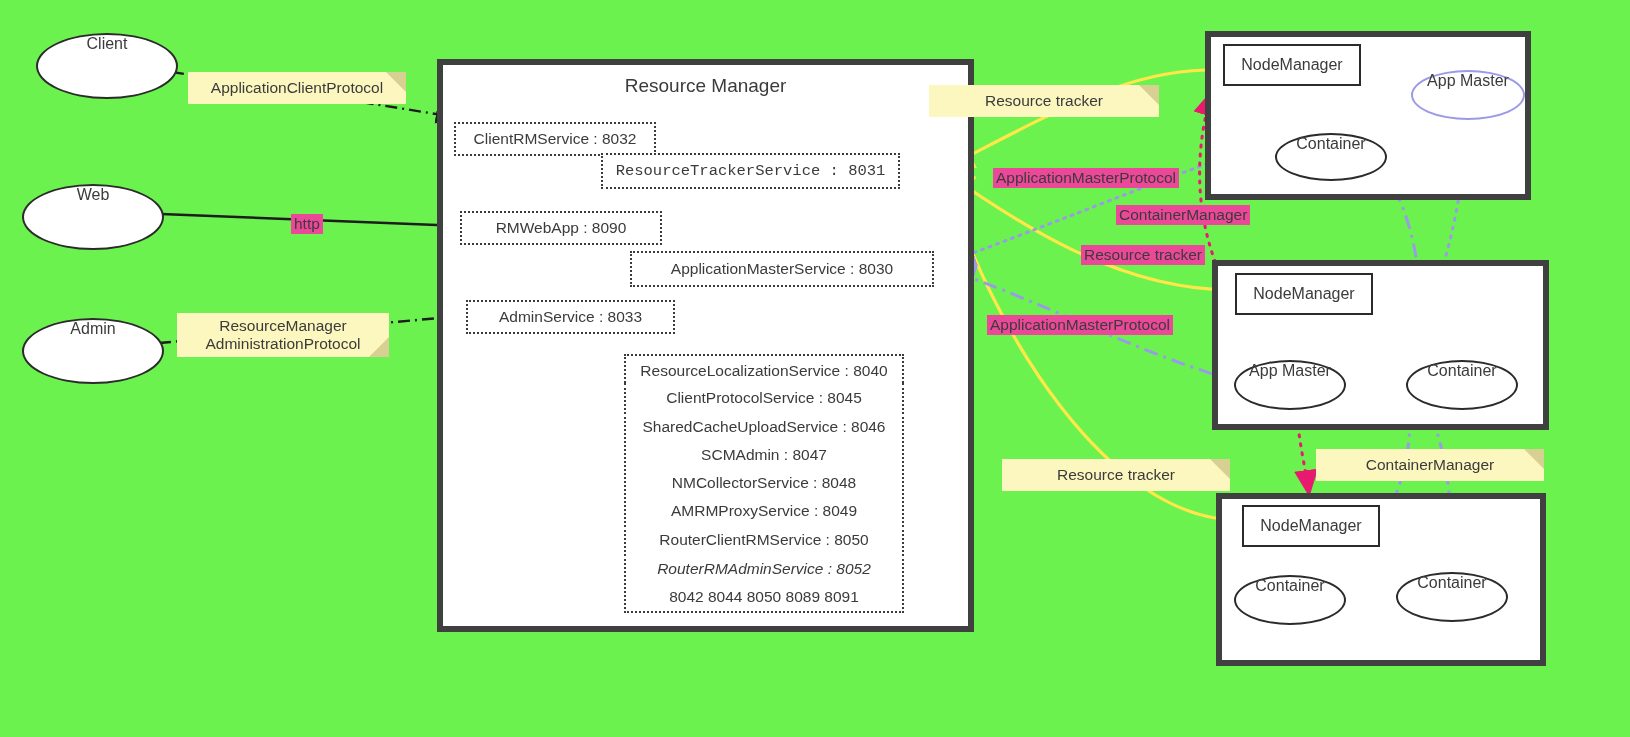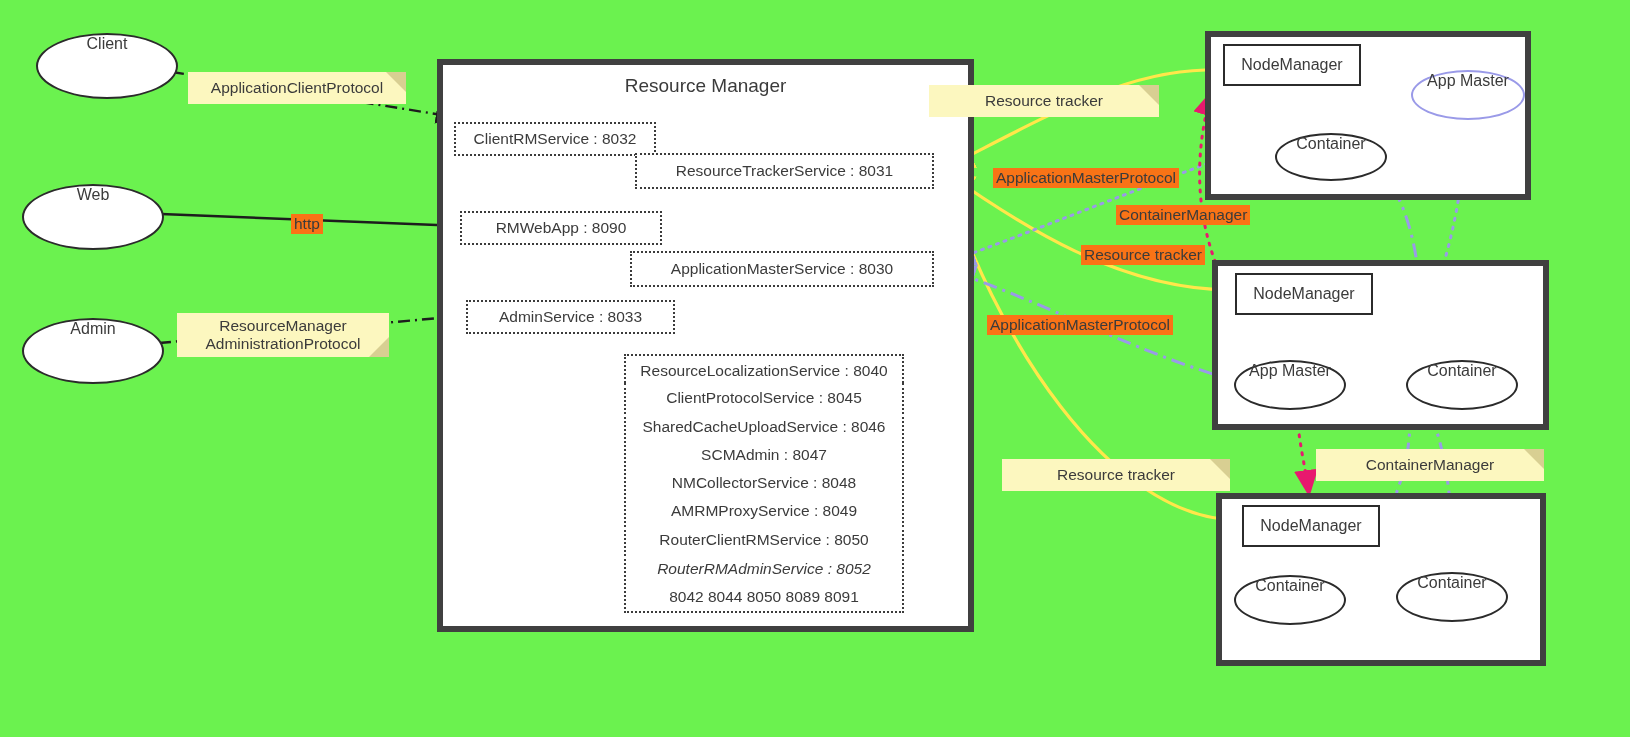--- a/index.html
+++ b/index.html
@@ -47,21 +47,21 @@
     line-height:1.18;z-index:8;padding:3px 6px;box-sizing:border-box;
   }
   .note .fold{
     position:absolute;width:20px;height:20px;background:#d8cf92;
   }
   .note.fold-tr .fold{right:0;top:0;clip-path:polygon(0 0,100% 0,100% 100%);}
   .note.fold-br .fold{right:0;bottom:0;clip-path:polygon(100% 0,100% 100%,0 100%);}
 
   
   .wlabel{
-    position:absolute;background:#f97316;color:#3b3b3b;font-size:15.5px;
+    position:absolute;background:#ec4899;color:#3b3b3b;font-size:15.5px;
     padding:1px 3px;white-space:nowrap;z-index:9;
   }
 </style>
 </head>
 <body>
 
 <div id="stage">
 
   <svg id="wires" viewBox="0 0 1630 737">
     <defs>
@@ -138,21 +138,21 @@
     <span>http</span>
   </div>
 
   <div class="box" style="left:437px;top:59px;width:525px;height:561px;">
     <div class="rm-title">Resource Manager</div>
   </div>
 
   <div class="svc" style="left:454px;top:102px;width:198px;height:30px;margin-top:20px;">
     <span>ClientRMService : 8032</span>
   </div>
-  <div class="svc" style="left:635px;top:153px;width:295px;height:32px;">
+  <div class="svc" style="left:601px;top:153px;width:295px;height:32px;font-family:Liberation Mono, monospace;">
     <span>ResourceTrackerService : 8031</span>
   </div>
   <div class="svc" style="left:460px;top:211px;width:198px;height:30px;">
     <span>RMWebApp : 8090</span>
   </div>
   <div class="svc" style="left:630px;top:251px;width:300px;height:32px;">
     <span>ApplicationMasterService : 8030</span>
   </div>
   <div class="svc" style="left:466px;top:300px;width:205px;height:30px;">
     <span>AdminService : 8033</span>

